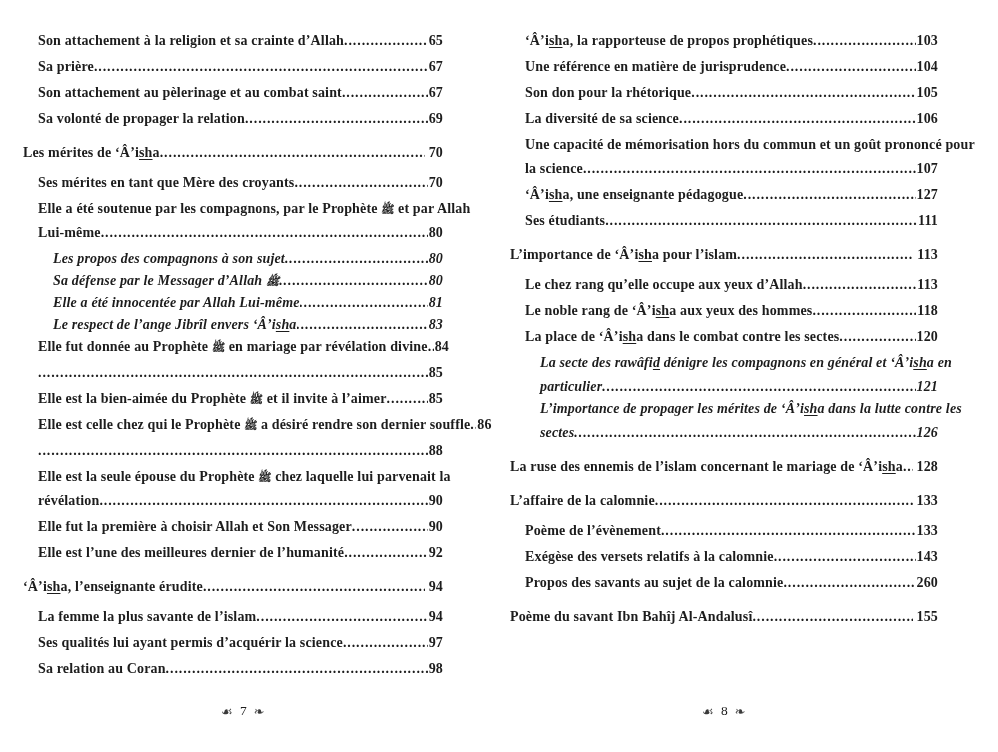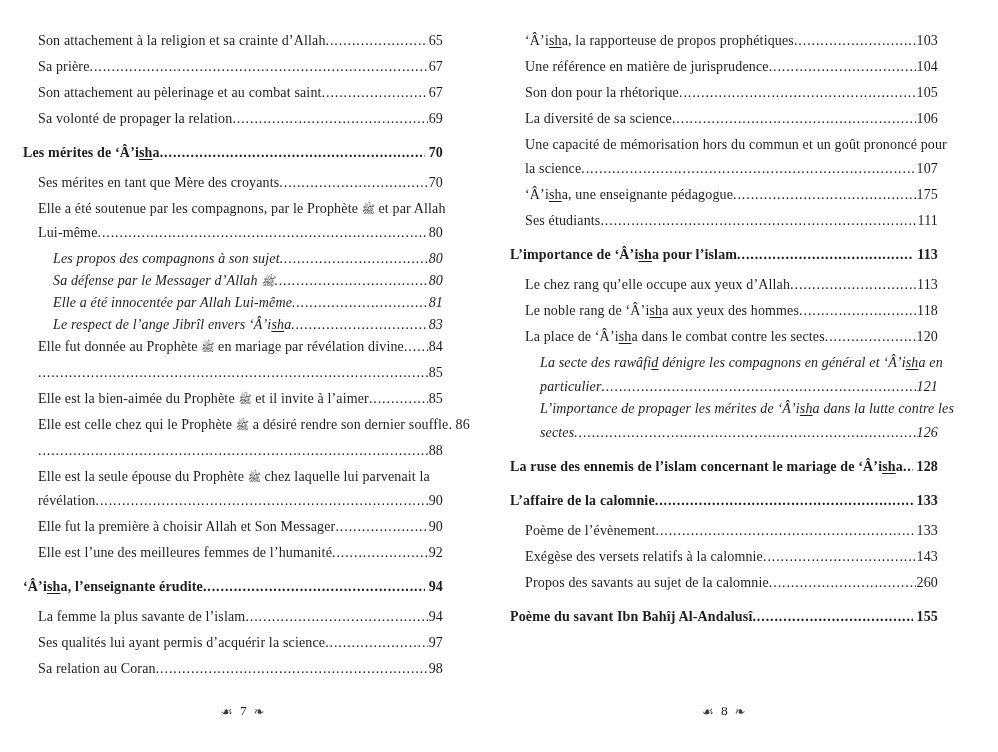--- a/index.html
+++ b/index.html
@@ -4,21 +4,21 @@
 <style>
   html,body{margin:0;padding:0;}
   body{
     width:998px;height:752px;position:relative;background:#ffffff;
     font-family:"Liberation Serif","DejaVu Serif",serif;
     color:#1d1d1d;font-size:14px;letter-spacing:0.15px;overflow:hidden;
   }
   .page{position:absolute;top:31px;}
   .page-left{left:23px;width:420px;}
   .page-right{left:510px;width:428px;}
-  .row{display:flex;align-items:baseline;line-height:19px;margin:0 0 7px 0;}
+  .row{display:flex;align-items:baseline;line-height:19px;margin:0 0 7px 0;font-weight:bold;}
   .row .t{white-space:nowrap;}
   .row .dots{flex:1 1 auto;min-width:6px;overflow:hidden;white-space:nowrap;letter-spacing:0.9px;}
   .row .dots::after{content:"..........................................................................................................................................................................";}
   .row .pg{white-space:nowrap;padding-left:1px;}
   .l1{font-weight:bold;margin-top:15px;margin-bottom:11px;}
   .l1 .pg{padding-left:4px;}
   .l2{margin-left:15px;}
   .l3{margin-left:30px;font-style:italic;margin-bottom:3px;}
   .wrapfirst{margin-bottom:5px;text-align:center;}
   .wrapfirst .t{white-space:nowrap;}
@@ -124,21 +124,21 @@
         <span class="t">révélation</span>
         <span class="dots"></span>
         <span class="pg">90</span>
       </div>
     <div class="row l2">
         <span class="t">Elle fut la première à choisir Allah et Son Messager</span>
         <span class="dots"></span>
         <span class="pg">90</span>
       </div>
     <div class="row l2">
-        <span class="t">Elle est l’une des meilleures femmes de l’humanité</span>
+        <span class="t">Elle est l’une des meilleures dernier de l’humanité</span>
         <span class="dots"></span>
         <span class="pg">92</span>
       </div>
     <div class="row l1">
         <span class="t">‘Â’i<u>sh</u>a, l’enseignante érudite</span>
         <span class="dots"></span>
         <span class="pg">94</span>
       </div>
     <div class="row l2">
         <span class="t">La femme la plus savante de l’islam</span>
@@ -182,21 +182,21 @@
         <span class="t">Une capacité de mémorisation hors du commun et un goût prononcé pour</span>
       </div>
     <div class="row l2">
         <span class="t">la science</span>
         <span class="dots"></span>
         <span class="pg">107</span>
       </div>
     <div class="row l2">
         <span class="t">‘Â’i<u>sh</u>a, une enseignante pédagogue</span>
         <span class="dots"></span>
-        <span class="pg">175</span>
+        <span class="pg">127</span>
       </div>
     <div class="row l2">
         <span class="t">Ses étudiants</span>
         <span class="dots"></span>
         <span class="pg">111</span>
       </div>
     <div class="row l1">
         <span class="t">L’importance de ‘Â’i<u>sh</u>a pour l’islam</span>
         <span class="dots"></span>
         <span class="pg">113</span>

